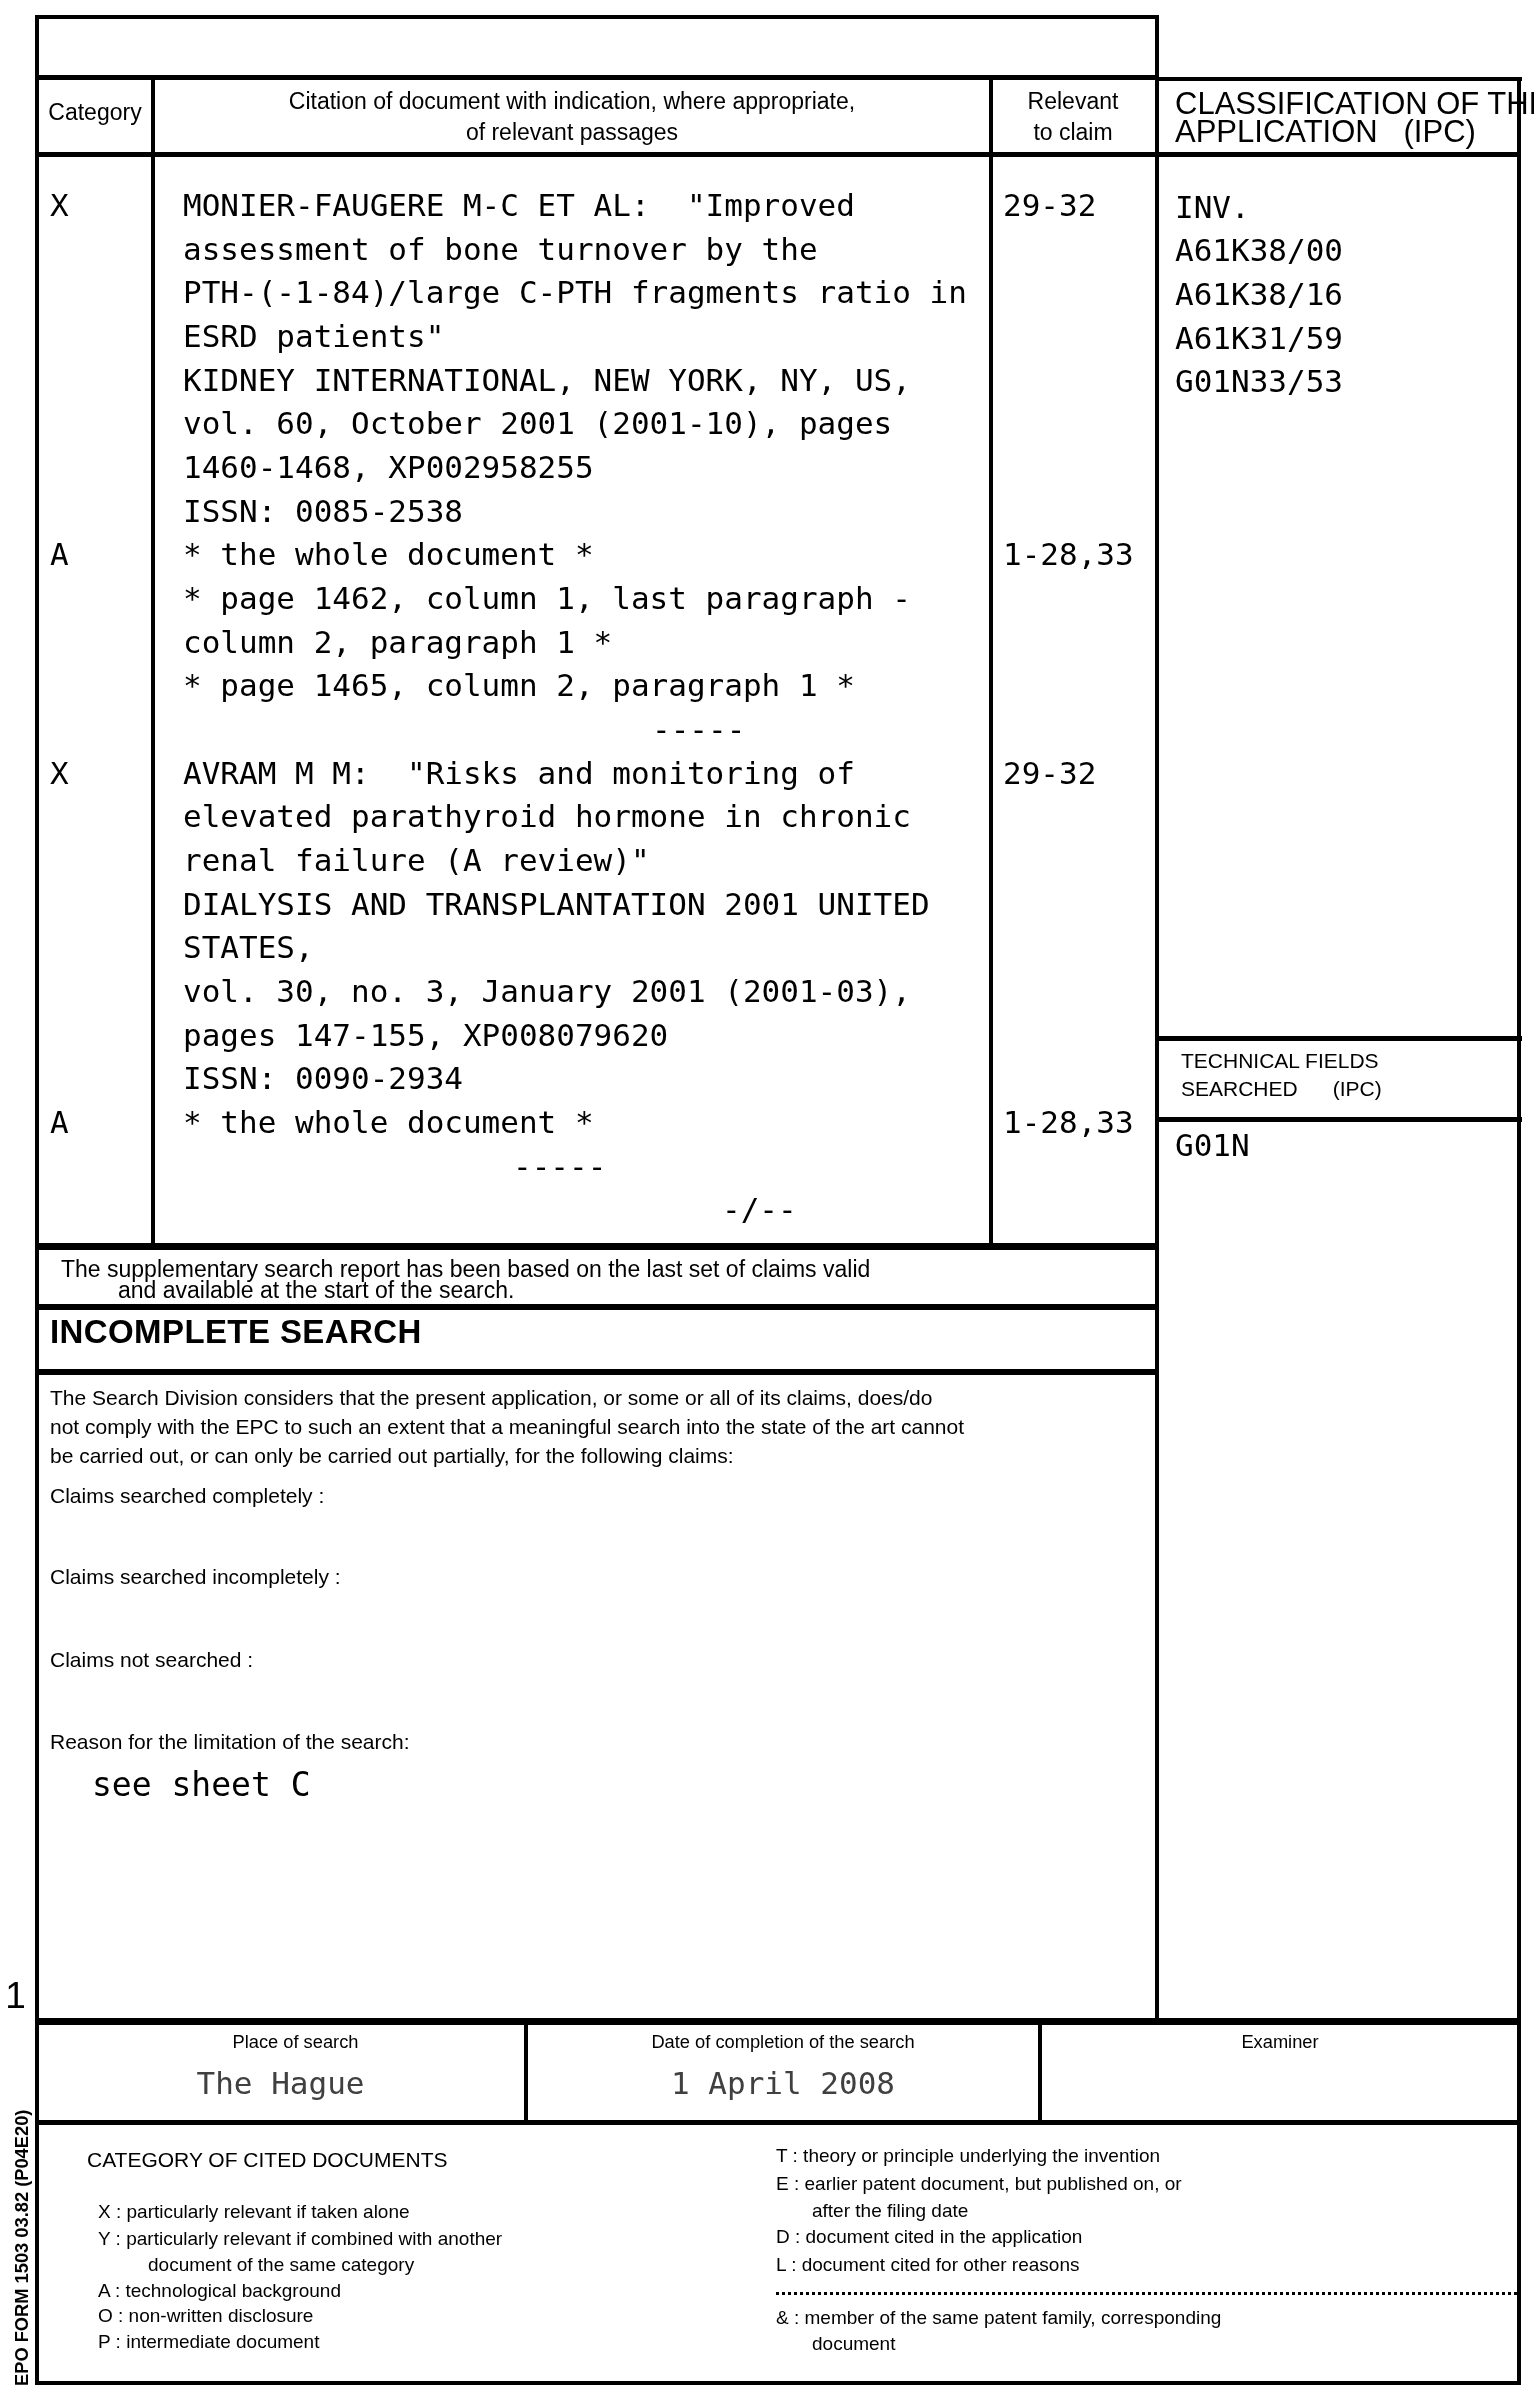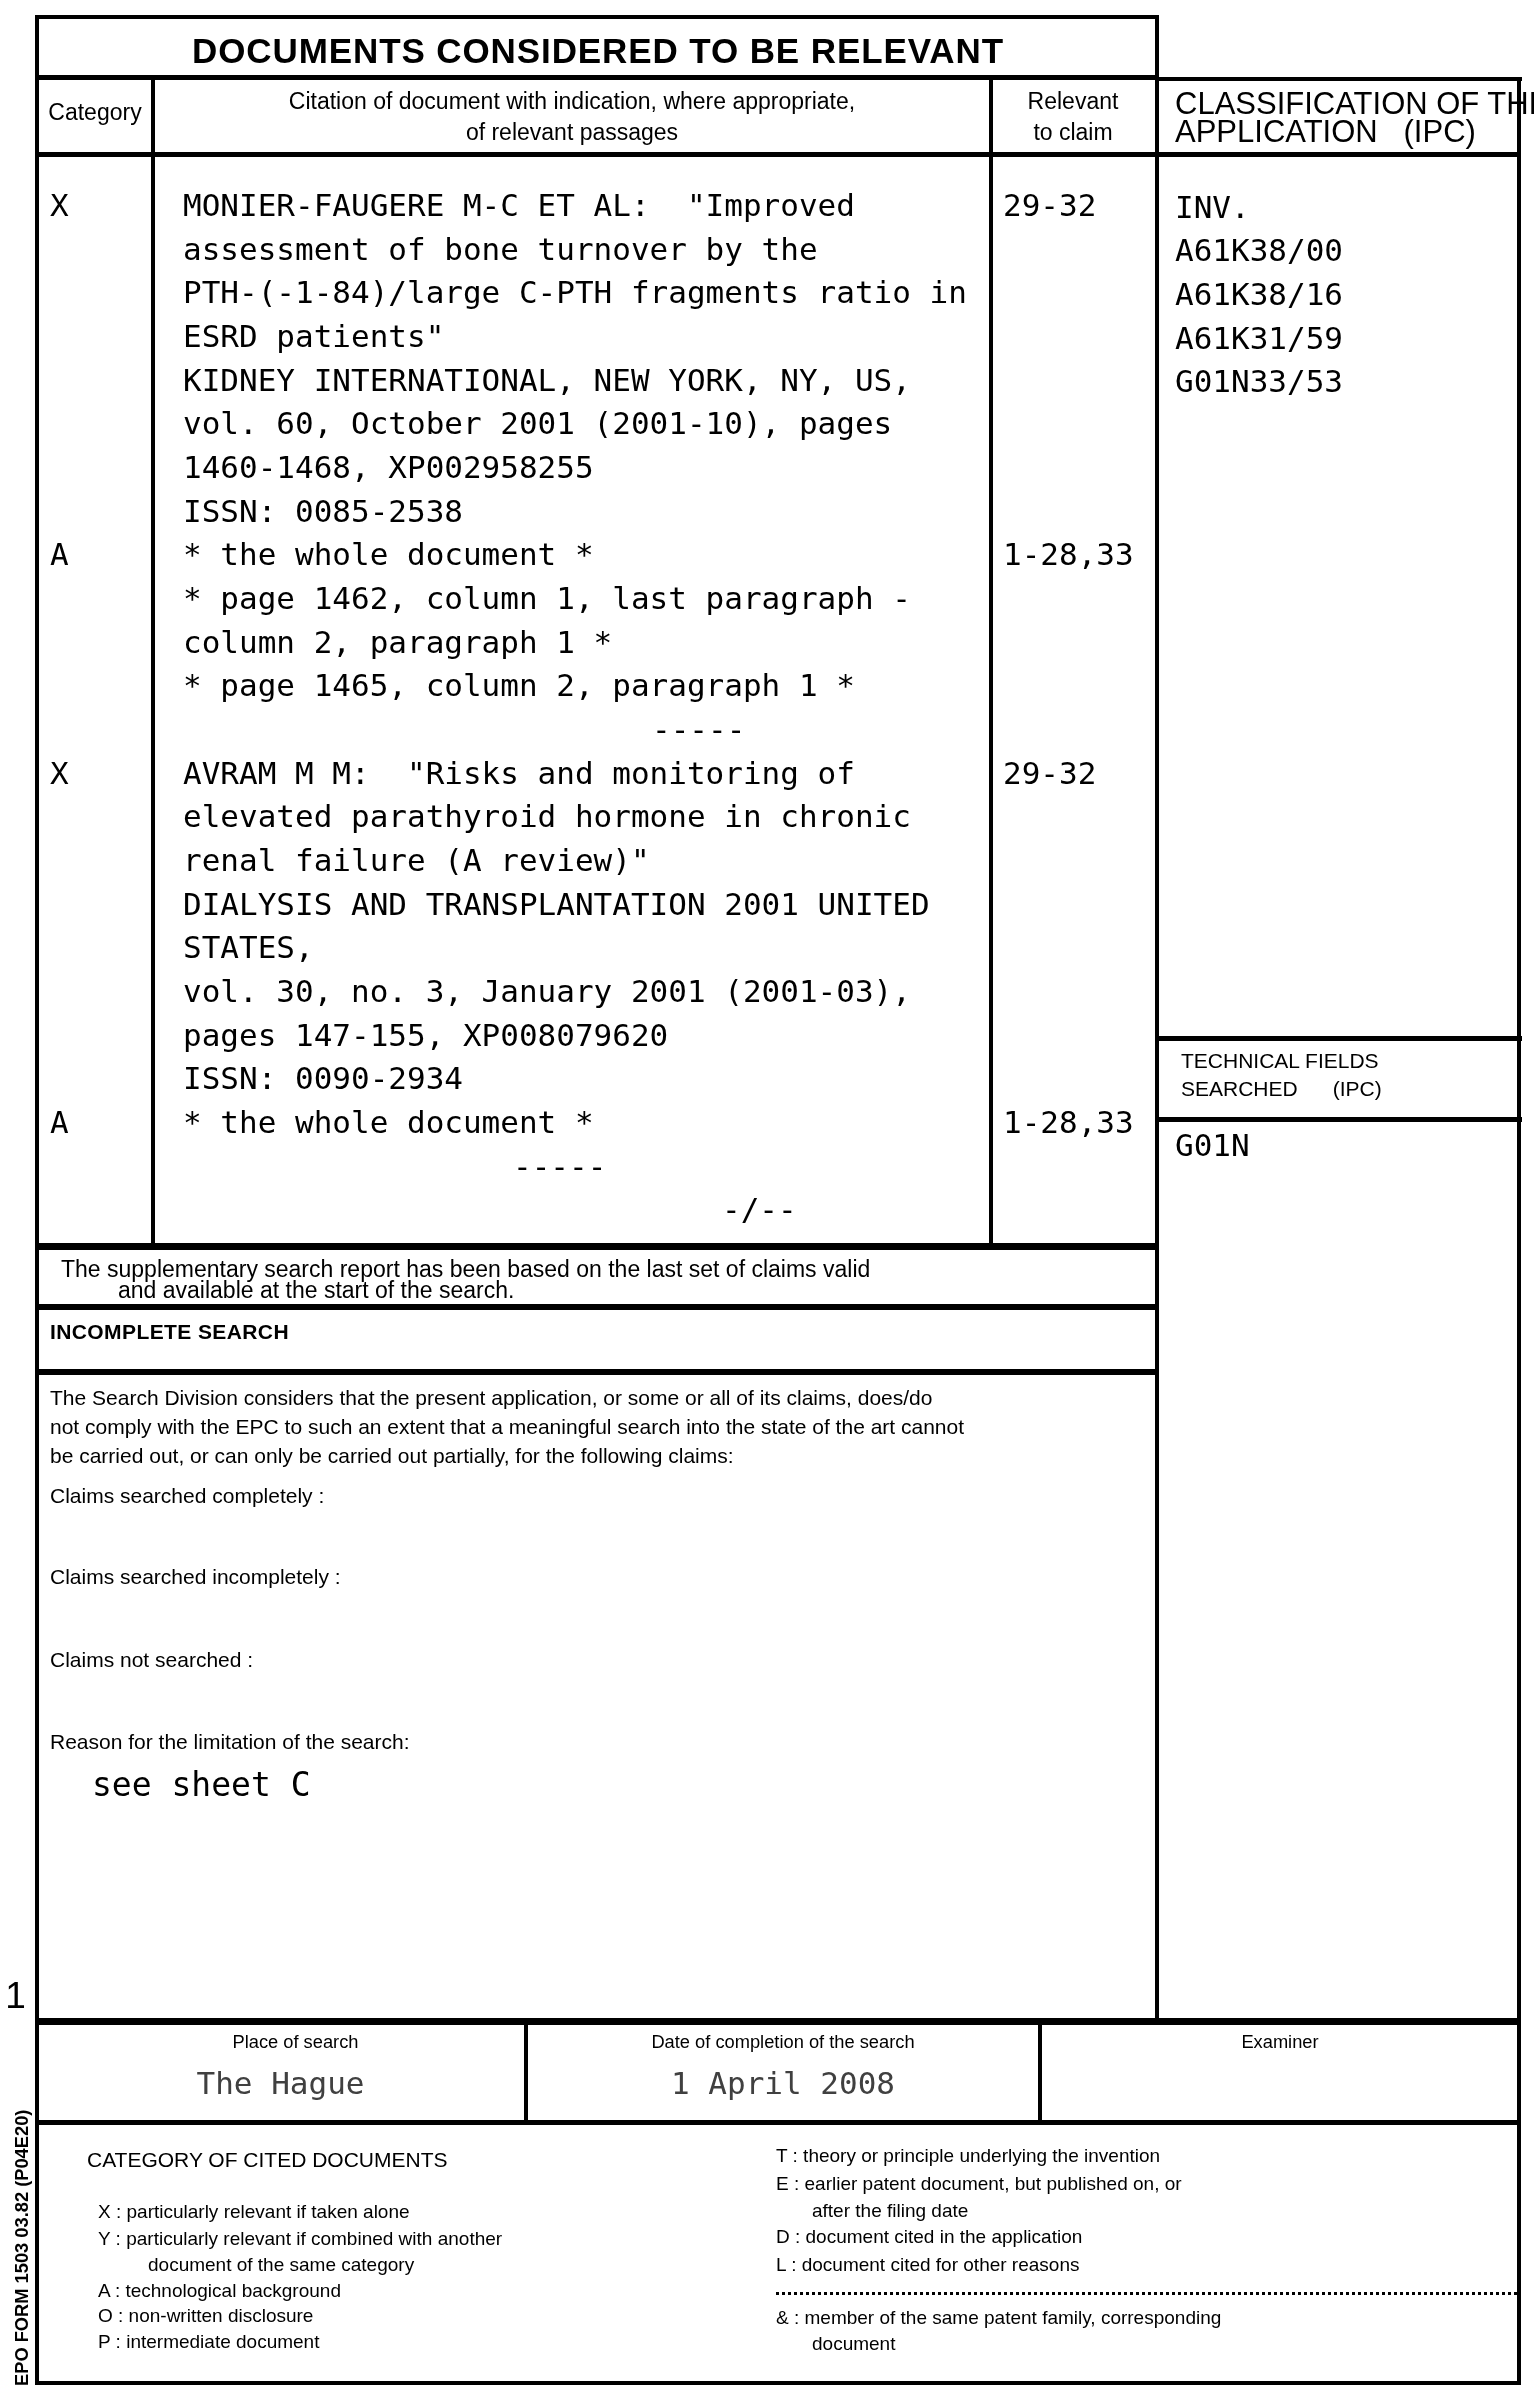--- a/index.html
+++ b/index.html
@@ -9,36 +9,35 @@
   .rect{position:absolute;background:#000;}
   .mono{position:absolute;font-family:"DejaVu Sans Mono",monospace;font-size:31px;line-height:37px;white-space:pre;color:#000;}
   .mono35{position:absolute;font-family:"DejaVu Sans Mono",monospace;font-size:31px;line-height:35px;white-space:pre;color:#404040;}
   .mono38{position:absolute;font-family:"DejaVu Sans Mono",monospace;font-size:33px;line-height:38px;white-space:pre;color:#000;}
   .s21{position:absolute;font-size:18.3px;line-height:23px;}
   .s22{position:absolute;font-size:19px;line-height:23.6px;}
   .s24{position:absolute;font-size:21px;line-height:26px;}
   .s26{position:absolute;font-size:23px;line-height:28px;}
   .b26{position:absolute;font-size:31px;line-height:27px;font-weight:normal;}
   .b24{position:absolute;font-size:21px;line-height:25px;font-weight:normal;}
-  .b38{position:absolute;font-size:21px;line-height:37px;font-weight:bold;letter-spacing:0.4px;}
+  .b38{position:absolute;font-size:33px;line-height:37px;font-weight:bold;letter-spacing:0.4px;}
   .title{position:absolute;font-size:35px;line-height:40px;font-weight:bold;letter-spacing:0.9px;text-align:center;}
   .ctr{text-align:center;}
   .pre{white-space:pre;}
   .vert{position:absolute;transform:rotate(-90deg);font-size:18.3px;font-weight:bold;line-height:23px;white-space:pre;}
   .dotted{position:absolute;border-top:3.5px dotted #000;}
 </style>
 </head>
 <body>
 
 <div id="page">
 
   <div class="abs" style="left:5.2px;top:1975px;font-size:37px;">1</div>
   <div class="vert" style="left:-153px;top:2200px;width:349px;height:23px;">EPO FORM 1503 03.82 (P04E20)</div>
 
-  <div class="title" style="left:39px;top:31px;width:1118px;">DOCUMENTS CONSIDERED TO BE RELEVANT</div>
 
   <div class="s26 ctr" style="left:39px;top:98px;width:112px;">Category</div>
   <div class="s26 ctr" style="left:157px;top:87px;width:830px;">Citation of document with indication, where appropriate,</div>
   <div class="s26 ctr" style="left:157px;top:118px;width:830px;">of relevant passages</div>
   <div class="s26 ctr" style="left:993px;top:87px;width:160px;">Relevant</div>
   <div class="s26 ctr" style="left:993px;top:118px;width:160px;">to claim</div>
   <div class="b26 pre" style="left:1175px;top:90px;">CLASSIFICATION OF THE</div>
   <div class="b26 pre" style="left:1175px;top:118px;">APPLICATION   (IPC)</div>
 
   <div class="b24 pre" style="left:1181px;top:1048px;">TECHNICAL FIELDS</div>

